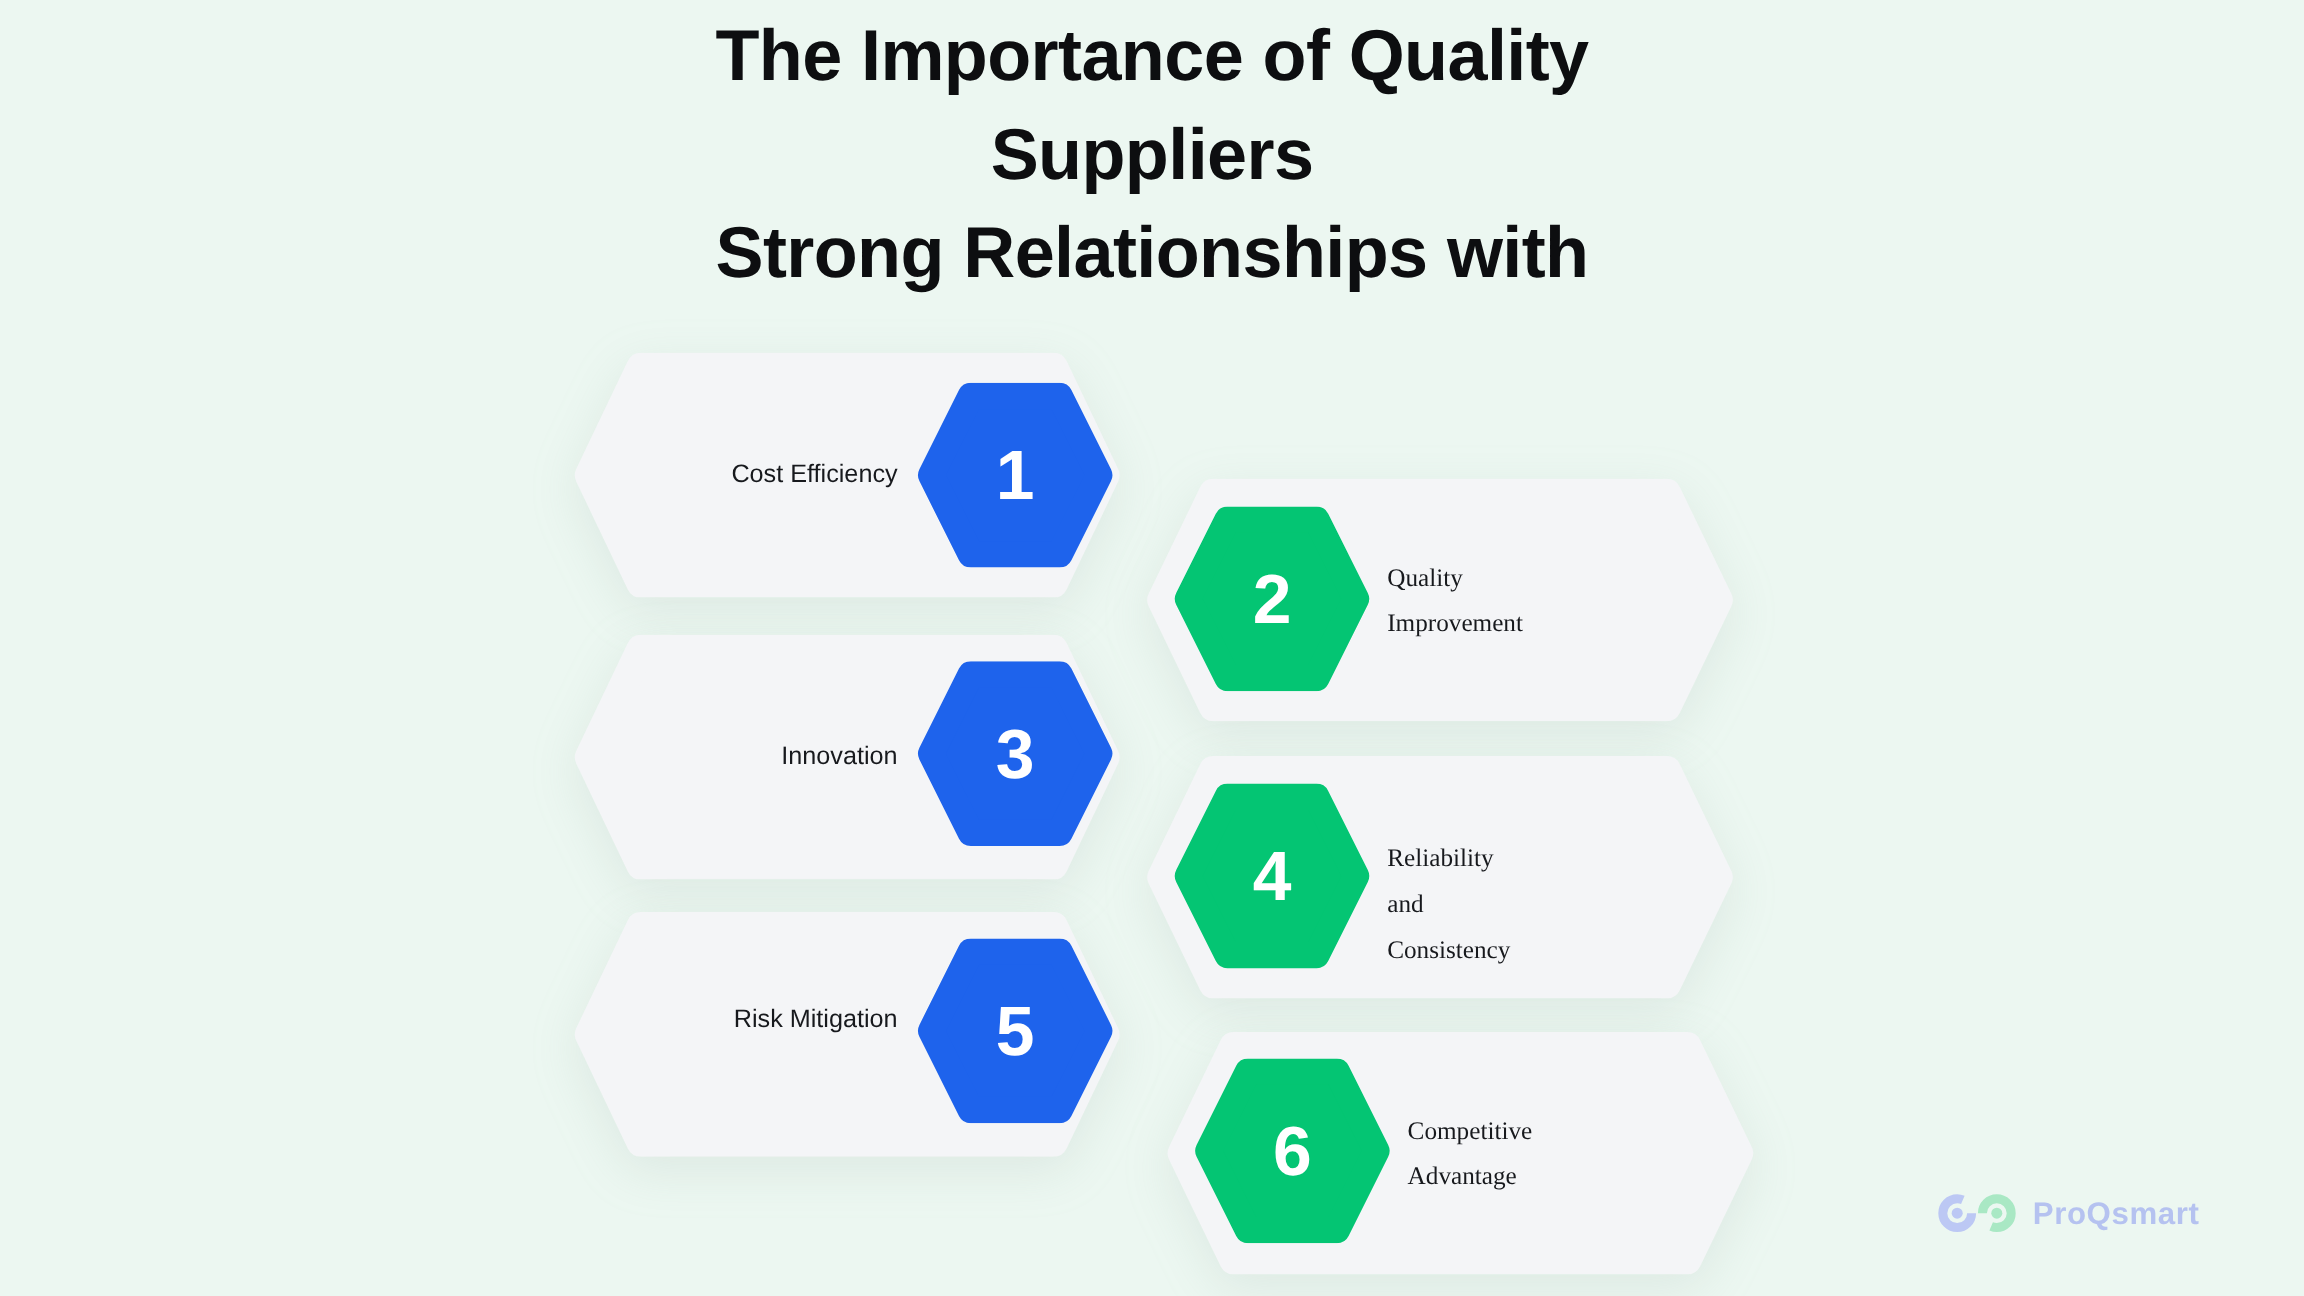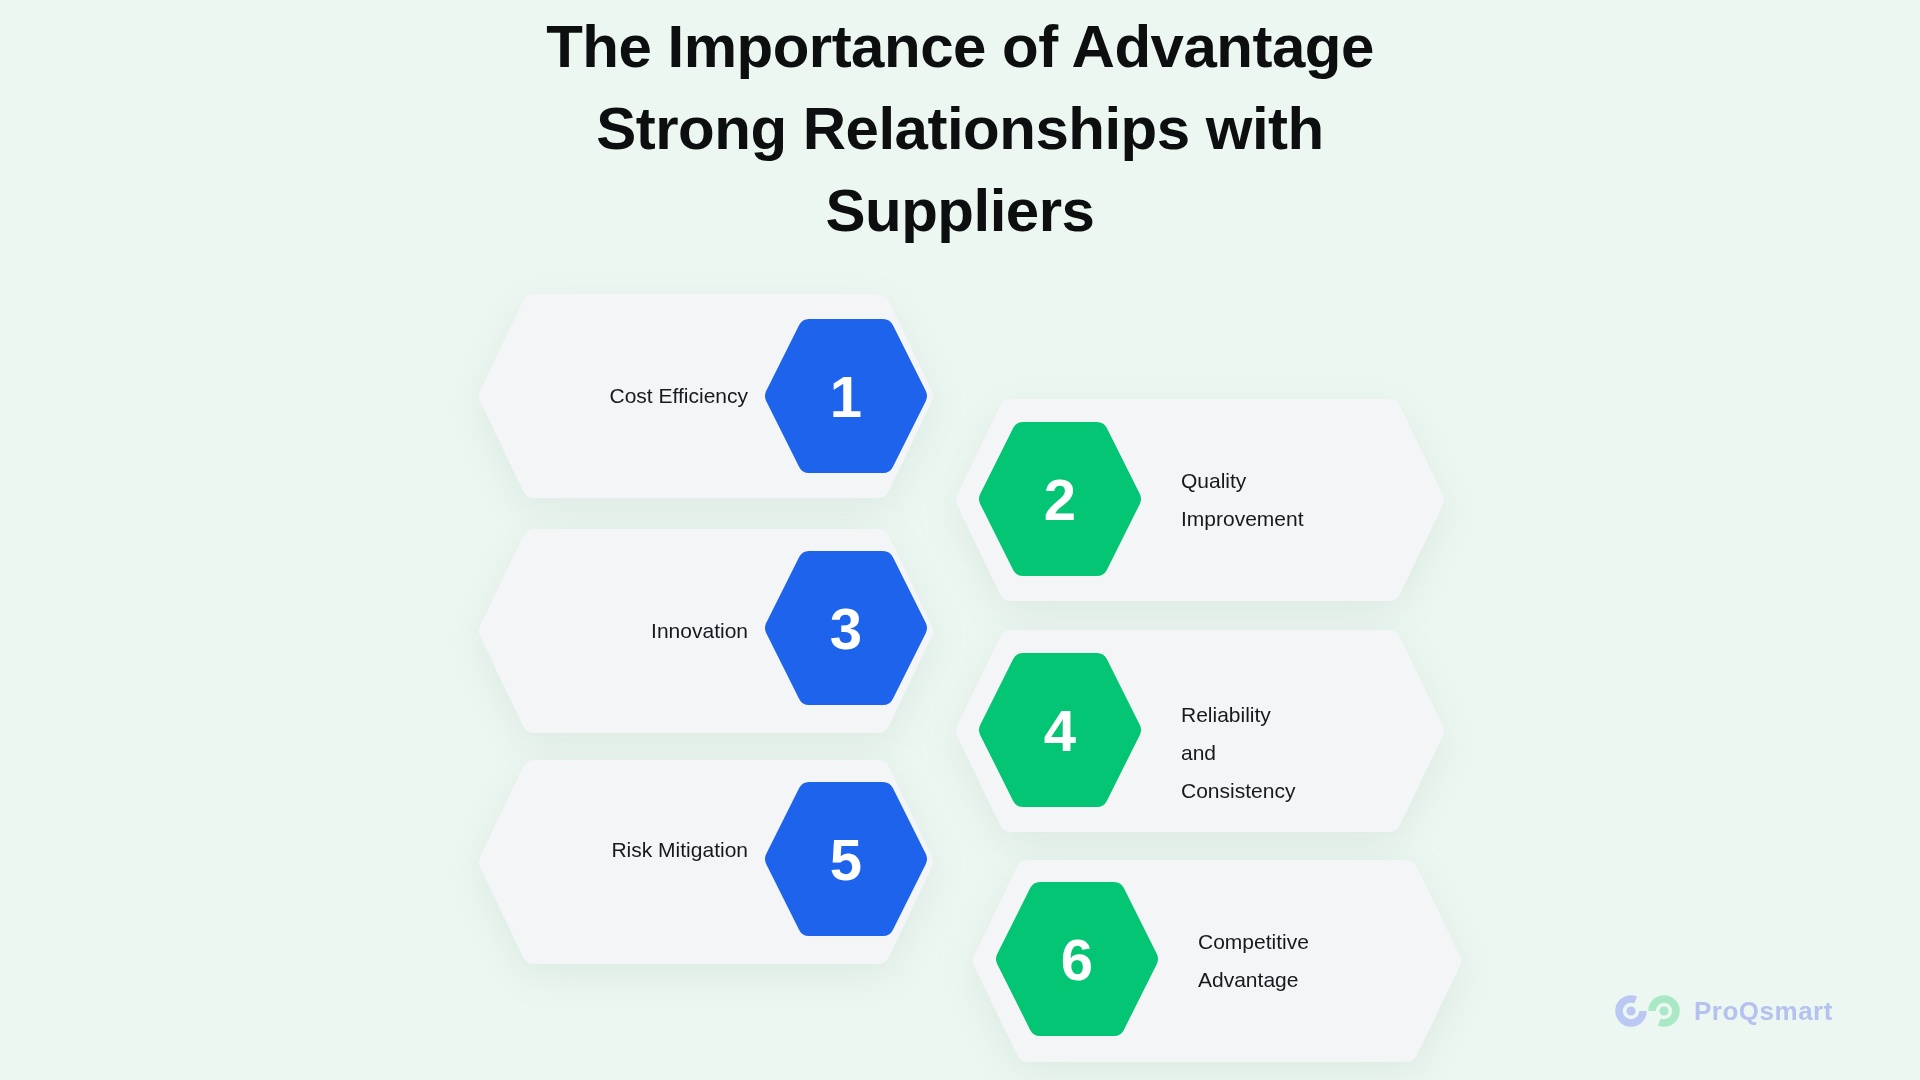--- a/index.html
+++ b/index.html
@@ -27,21 +27,21 @@
   .card-shape{
     fill:#f4f5f7;stroke:#f4f5f7;stroke-width:24;
     stroke-linejoin:round;
   }
   .label{
     position:absolute;top:0;bottom:0;
     display:flex;flex-direction:column;justify-content:center;
     font-size:21px;line-height:38px;color:#17191d;
   }
   .label.align-right{right:186px;left:30px;align-items:flex-end;text-align:right;}
-  .label.align-left{left:226px;right:24px;align-items:flex-start;text-align:left;}
+  .label.align-left{left:201px;right:24px;align-items:flex-start;text-align:left;font-family:Liberation Serif, serif;}
 
   
   .hex{
     position:absolute;width:168px;height:154px;
     display:flex;align-items:center;justify-content:center;
   }
   .hex svg{position:absolute;left:0;top:0;}
   .hex-shape{stroke-linejoin:round;stroke-width:22;}
   .hex-blue .hex-shape{fill:#1e63ec;stroke:#1e63ec;}
   .hex-green .hex-shape{fill:#04c573;stroke:#04c573;}
@@ -58,23 +58,23 @@
   .logo-text{
     font-size:26px;font-weight:700;letter-spacing:0.5px;color:#b5c2f0;
   }
 </style>
 </head>
 <body>
 
 <div class="canvas">
 
   <div class="title">
-    <div>The Importance of Advantage</div>
+    <div>The Importance of Quality</div>
+    <div>Suppliers</div>
     <div>Strong Relationships with</div>
-    <div>Suppliers</div>
   </div>
 
   <div class="card" style="left:478px;top:294px;width:456px;height:204px">
     <svg class="card-bg" width="456" height="204" viewBox="0 0 456 204">
       <polygon class="card-shape" points="56,12 400,12 443,102 400,192 56,192 13,102"></polygon>
     </svg>
     <div class="label align-right">
       <div>Cost Efficiency</div>
       <div></div>
       <div></div>

